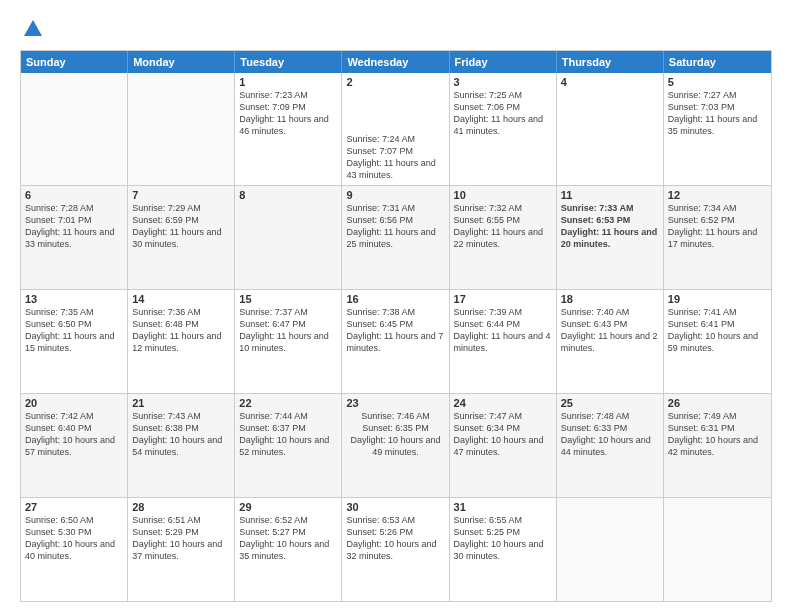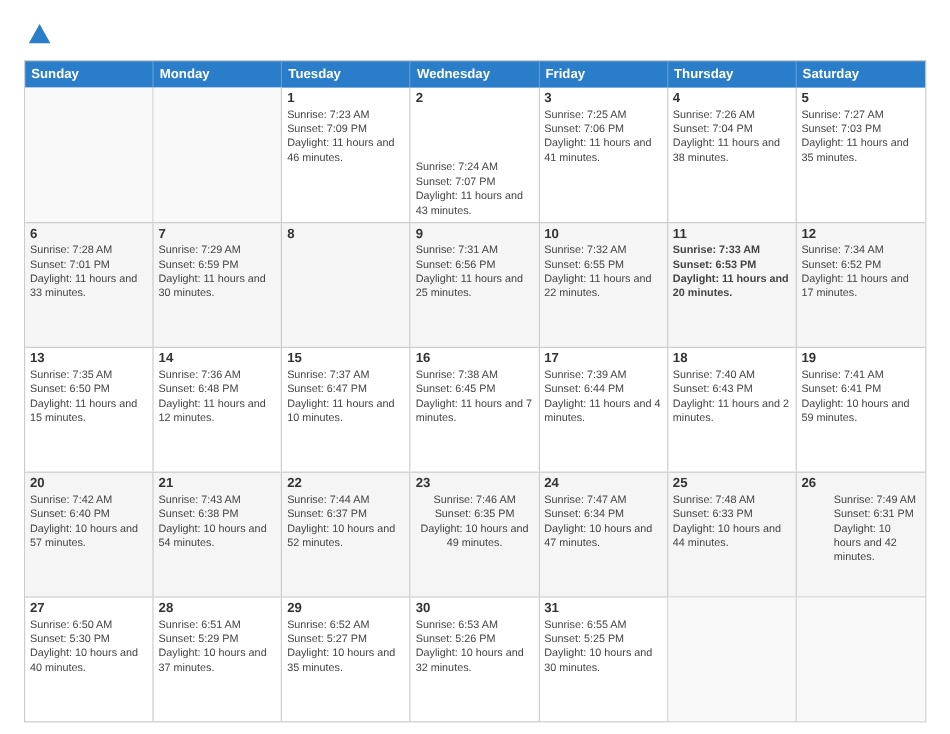--- a/index.html
+++ b/index.html
@@ -165,23 +165,20 @@
 Daylight: 11 hours and 43 minutes.</div>
           </div>
           <div class="cal-cell">
             <span class="day-num">3</span>
             <div class="info" style="white-space: pre-line;">Sunrise: 7:25 AM
 Sunset: 7:06 PM
 Daylight: 11 hours and 41 minutes.</div>
           </div>
           <div class="cal-cell">
             <span class="day-num">4</span>
-            <div class="info" style="white-space: pre-line;">Sunrise: 7:26 AM
-Sunset: 7:04 PM
-Daylight: 11 hours and 38 minutes.</div>
           </div>
           <div class="cal-cell">
             <span class="day-num">5</span>
             <div class="info" style="white-space: pre-line;">Sunrise: 7:27 AM
 Sunset: 7:03 PM
 Daylight: 11 hours and 35 minutes.</div>
           </div>
         </div>
         <div class="cal-row row-shade">
           <div class="cal-cell">
@@ -300,21 +297,21 @@
 Daylight: 10 hours and 47 minutes.</div>
           </div>
           <div class="cal-cell">
             <span class="day-num">25</span>
             <div class="info" style="white-space: pre-line;">Sunrise: 7:48 AM
 Sunset: 6:33 PM
 Daylight: 10 hours and 44 minutes.</div>
           </div>
           <div class="cal-cell">
             <span class="day-num">26</span>
-            <div class="info" style="white-space: pre-line; margin-left: 27px;">Sunrise: 7:49 AM
+            <div class="info" style="white-space: pre-line;">Sunrise: 7:49 AM
 Sunset: 6:31 PM
 Daylight: 10 hours and 42 minutes.</div>
           </div>
         </div>
         <div class="cal-row">
           <div class="cal-cell">
             <span class="day-num">27</span>
             <div class="info" style="white-space: pre-line;">Sunrise: 6:50 AM
 Sunset: 5:30 PM
 Daylight: 10 hours and 40 minutes.</div>

